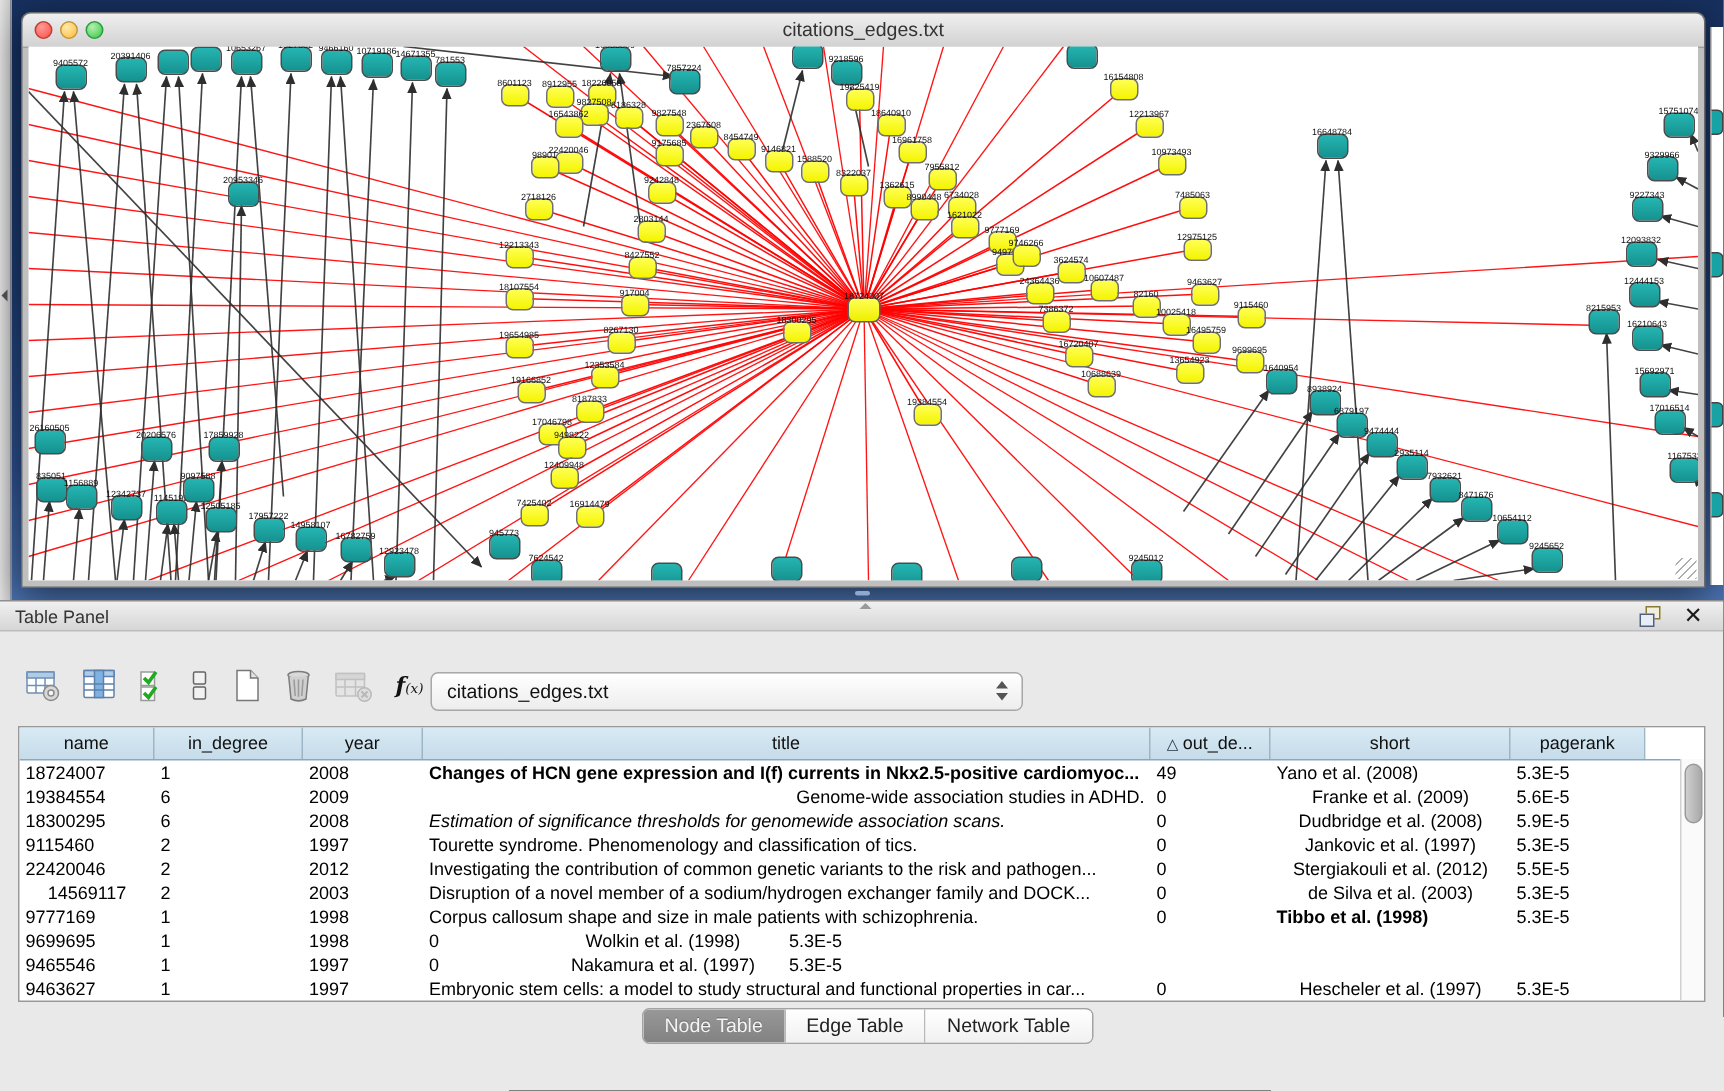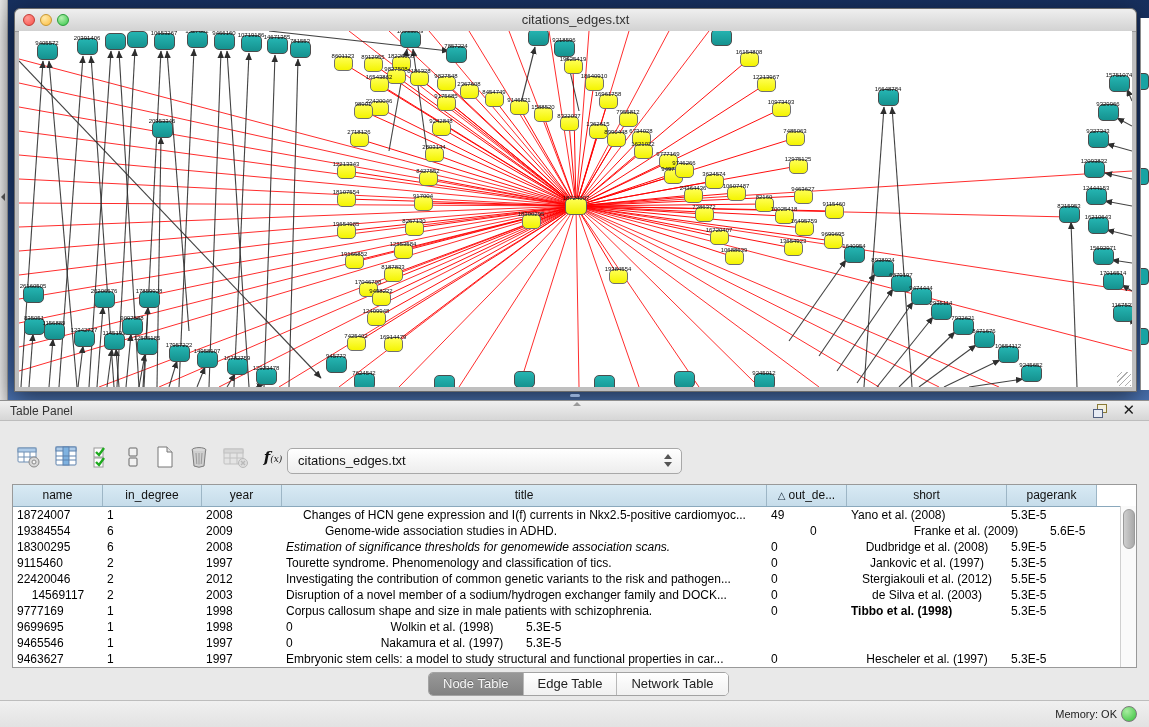--- a/index.html
+++ b/index.html
@@ -717,30 +717,30 @@
           <div class="th" style="width: 80px;"><span class="sortg">△</span>out_de...</div>
           <div class="th" style="width: 160px;">short</div>
           <div class="th" style="width: 90px;">pagerank</div>
           <div class="th" style="flex: 1 1 0%; border-right: none; background: rgb(255, 255, 255);"></div>
         </div>
       <div id="tbody">
           <div class="tr">
             <div class="td" style="width: 90px; text-align: left;">18724007</div>
             <div class="td" style="width: 99px; text-align: left;">1</div>
             <div class="td" style="width: 80px; text-align: left;">2008</div>
-            <div class="td" style="width: 485px; text-align: center;">Changes of HCN gene expression and I(f) currents in Nkx2.5-positive cardiomyoc...</div>
+            <div class="td" style="width: 485px; text-align: left; font-weight: bold;">Changes of HCN gene expression and I(f) currents in Nkx2.5-positive cardiomyoc...</div>
             <div class="td" style="width: 80px; text-align: left;">49</div>
             <div class="td" style="width: 160px; text-align: left;">Yano et al. (2008)</div>
             <div class="td" style="width: 90px; text-align: left;">5.3E-5</div>
           </div>
           <div class="tr">
             <div class="td" style="width: 90px; text-align: left;">19384554</div>
             <div class="td" style="width: 99px; text-align: left;">6</div>
             <div class="td" style="width: 80px; text-align: left;">2009</div>
-            <div class="td" style="width: 485px; text-align: left; margin-left: 39px;">Genome-wide association studies in ADHD.</div>
+            <div class="td" style="width: 485px; text-align: right;">Genome-wide association studies in ADHD.</div>
             <div class="td" style="width: 80px; text-align: left;">0</div>
             <div class="td" style="width: 160px; text-align: center;">Franke et al. (2009)</div>
             <div class="td" style="width: 90px; text-align: left;">5.6E-5</div>
           </div>
           <div class="tr">
             <div class="td" style="width: 90px; text-align: left;">18300295</div>
             <div class="td" style="width: 99px; text-align: left;">6</div>
             <div class="td" style="width: 80px; text-align: left;">2008</div>
             <div class="td" style="width: 485px; text-align: left; font-style: italic;">Estimation of significance thresholds for genomewide association scans.</div>
             <div class="td" style="width: 80px; text-align: left;">0</div>
@@ -815,18 +815,14 @@
     </div>
 
     <div class="tabsbar">
       <div class="seg" id="seg">
           <div class="tab sel">Node Table</div>
           <div class="tab">Edge Table</div>
           <div class="tab">Network Table</div>
         </div>
     </div>
 
-    <div class="statusbar">
-      <span class="memory">Memory: OK</span>
-      <span class="memdot"></span>
-    </div>
   </div>
 </div>
 
 </body></html>

